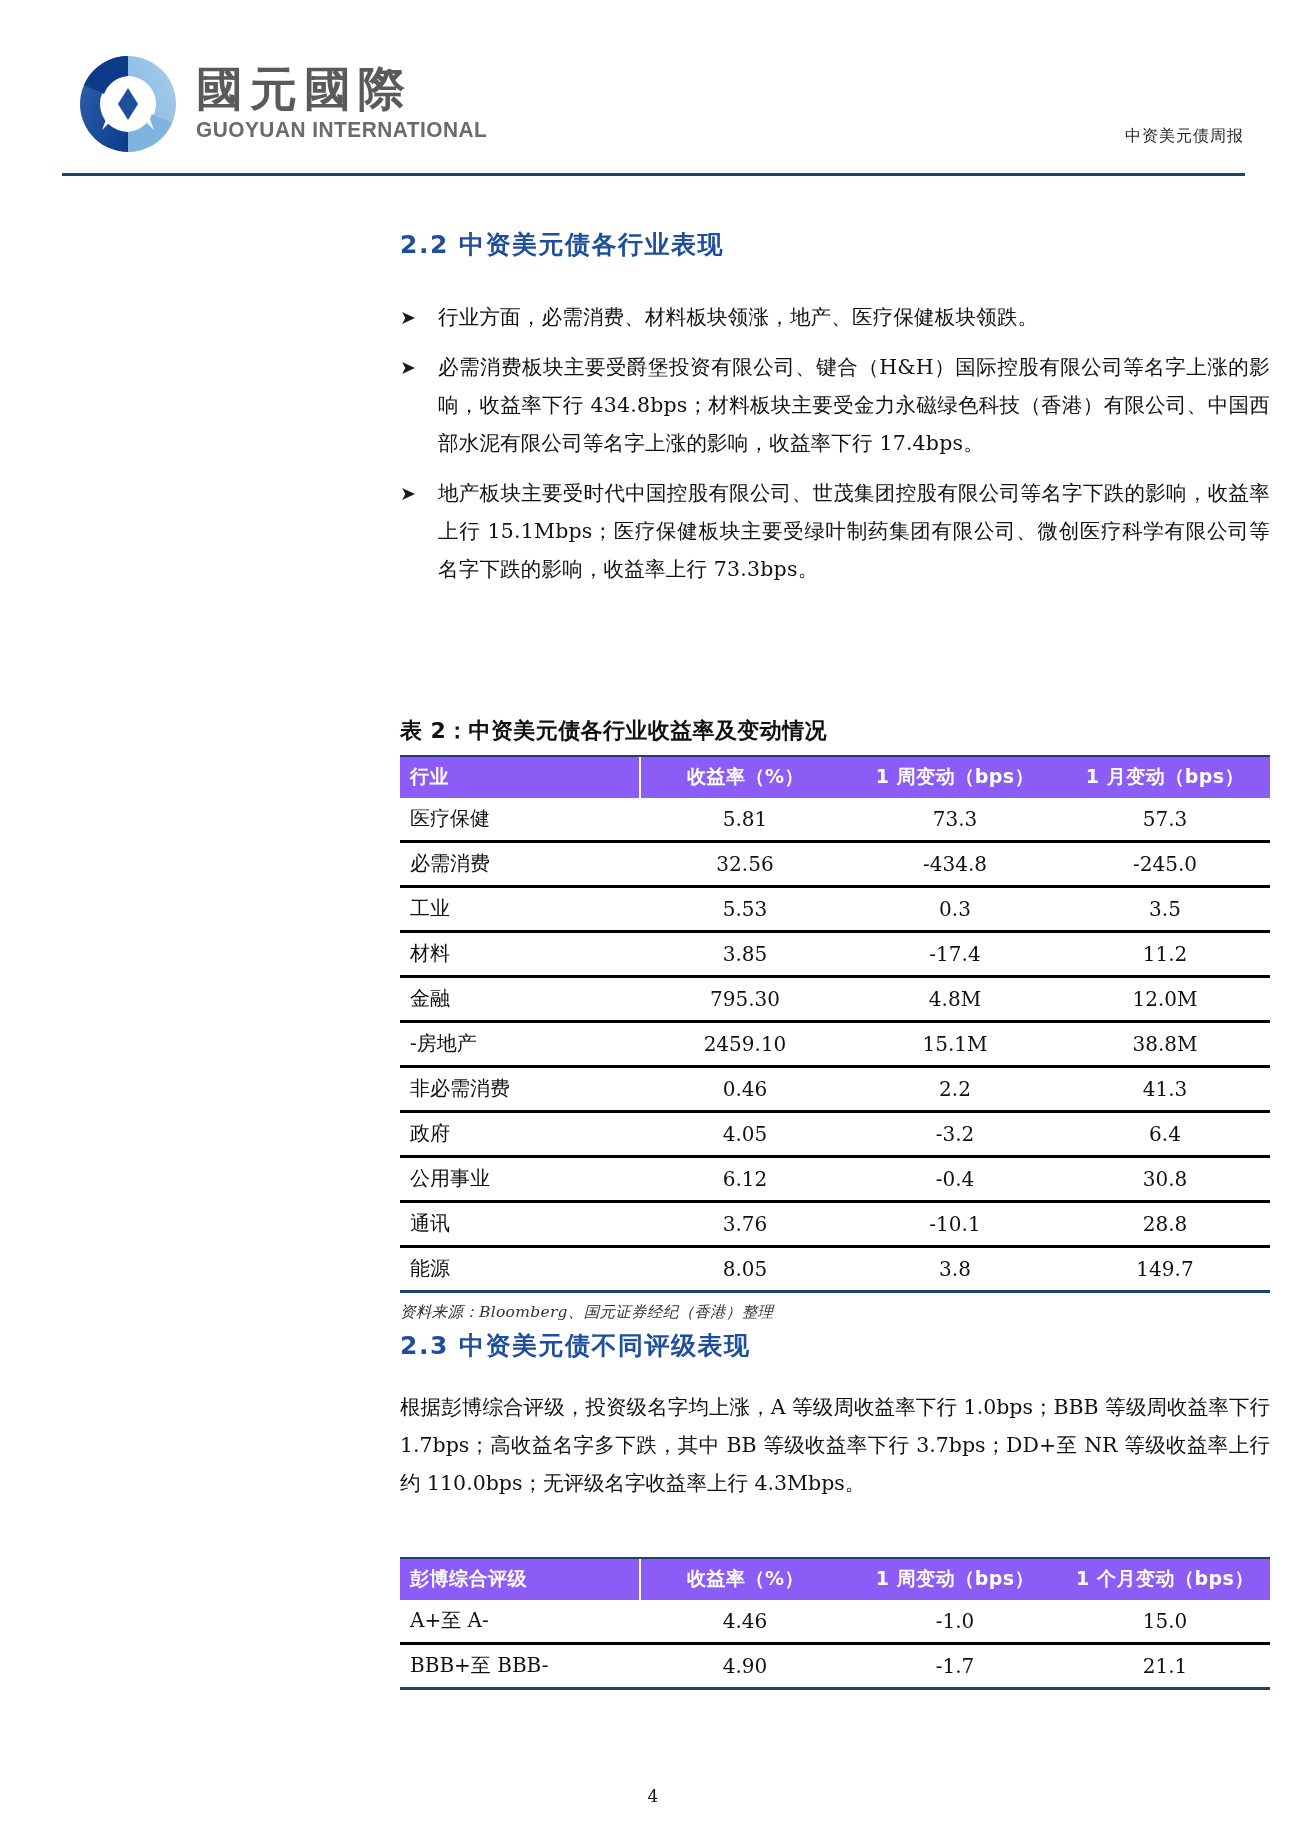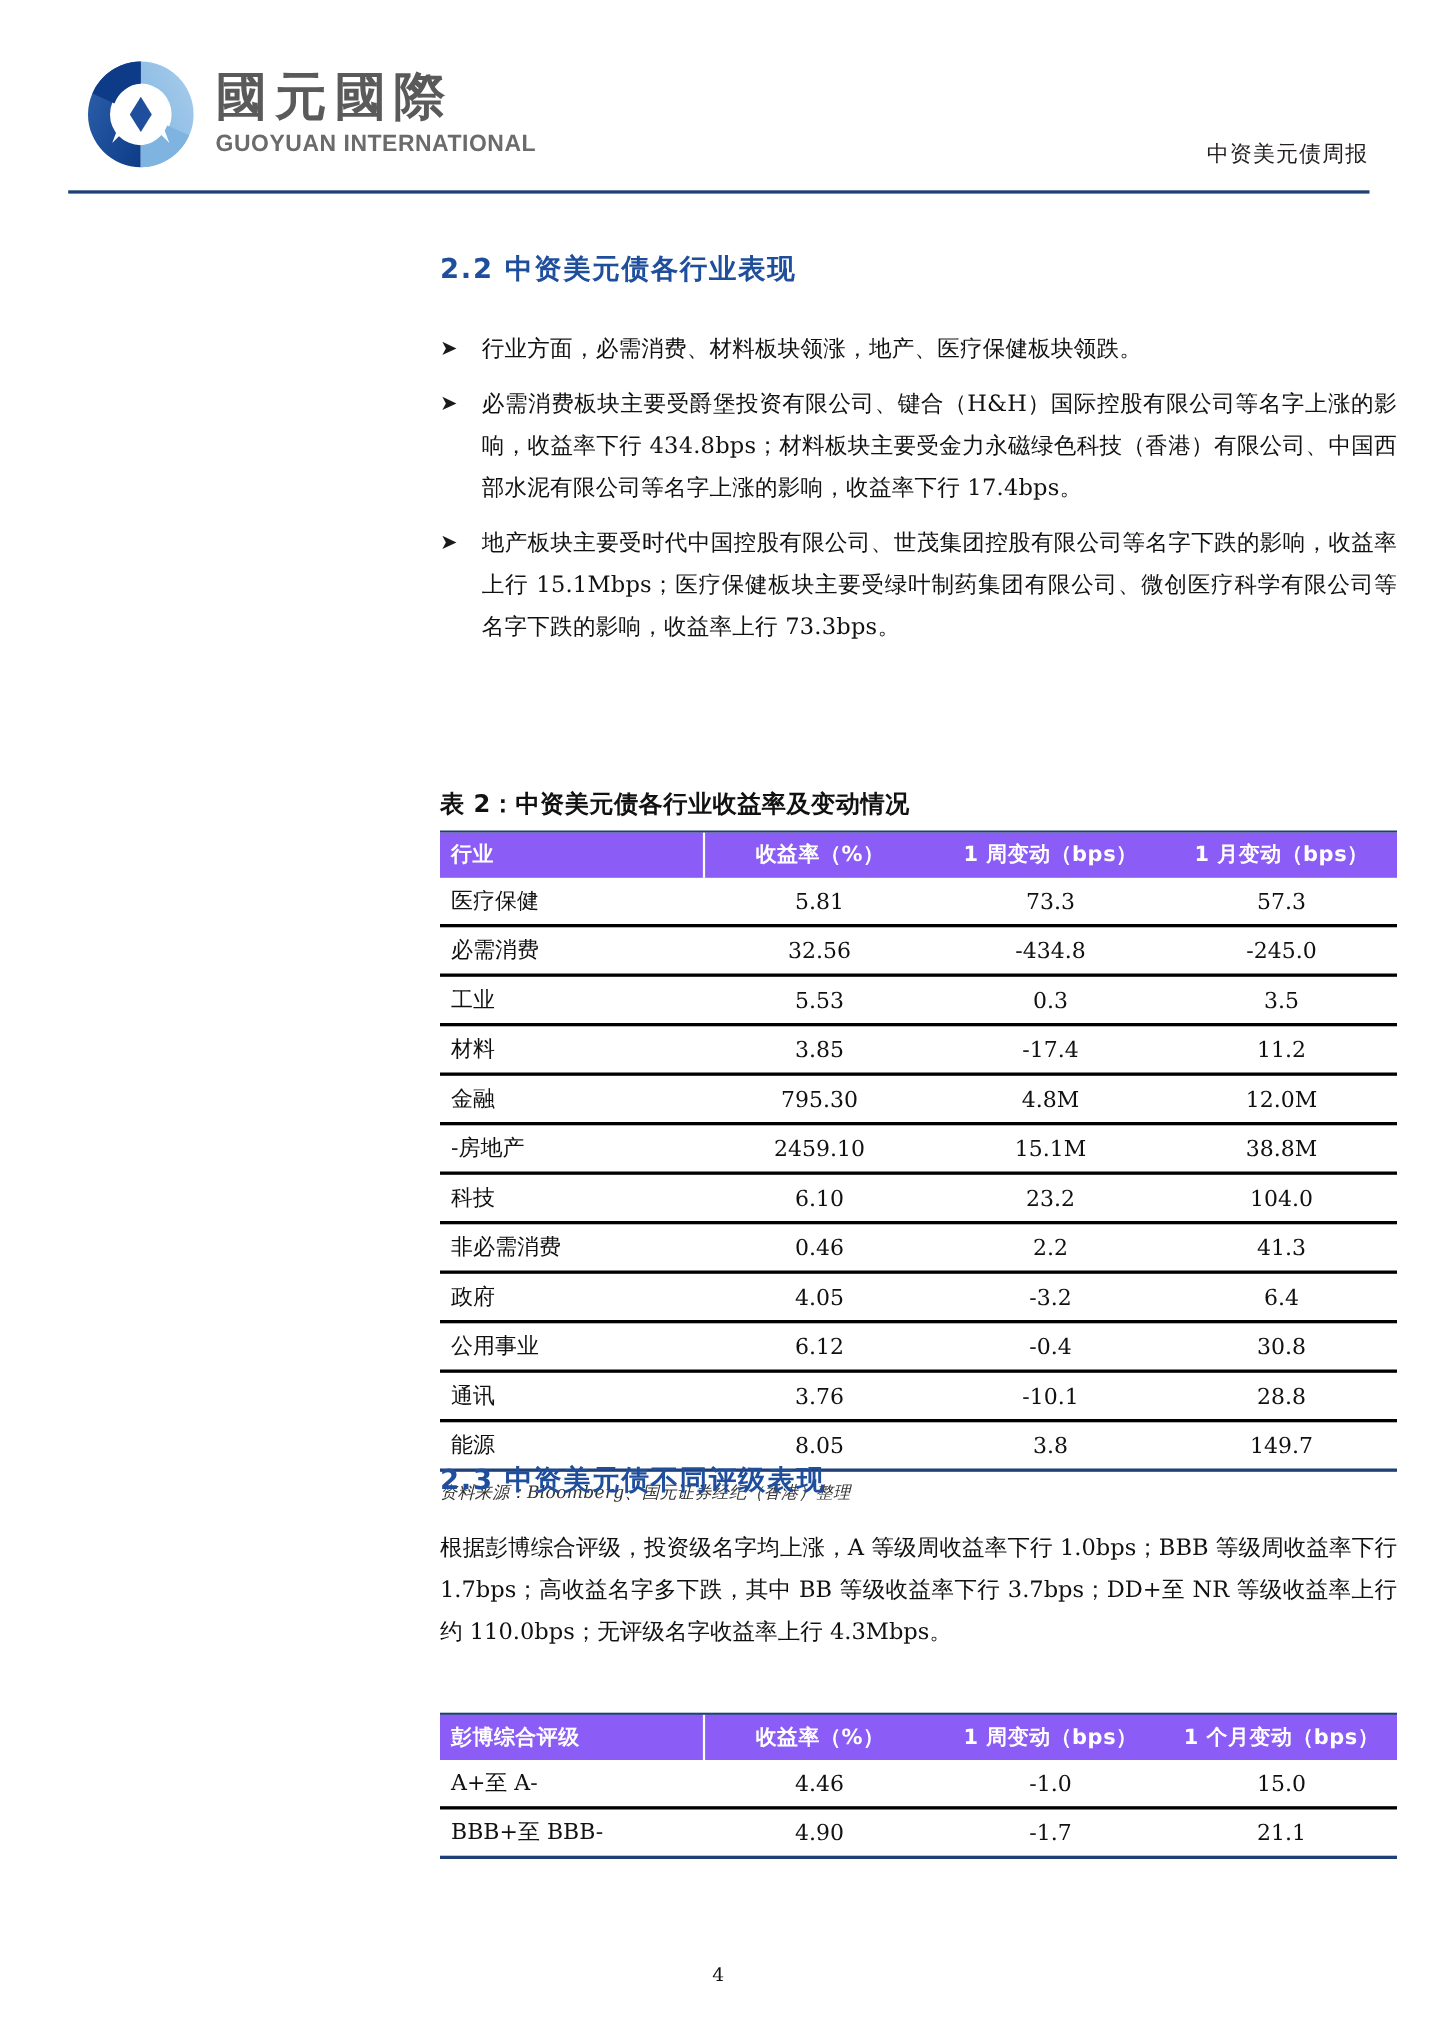--- a/index.html
+++ b/index.html
@@ -67,21 +67,21 @@
     margin-top: 3px;
     transform: scaleX(0.97);
     transform-origin: left center;
     white-space: nowrap;
   }
   .header-title {
     position: absolute;
     right: 62px;
     top: 110px;
     font-family: "DejaVu Serif", "Liberation Serif", serif;
-    font-size: 20px;
+    font-size: 16px;
     color: #231f20;
     letter-spacing: 1px;
     white-space: nowrap;
   }
   .header-rule {
     position: absolute;
     left: 62px;
     top: 157px;
     width: 1183px;
     height: 3px;
@@ -322,26 +322,20 @@
             <td class="num">4.8M</td>
             <td class="num">12.0M</td>
           </tr>
           <tr>
             <td class="c0">-房地产</td>
             <td class="num">2459.10</td>
             <td class="num">15.1M</td>
             <td class="num">38.8M</td>
           </tr>
           <tr>
-            <td class="c0">科技</td>
-            <td class="num">6.10</td>
-            <td class="num">23.2</td>
-            <td class="num">104.0</td>
-          </tr>
-          <tr>
             <td class="c0">非必需消费</td>
             <td class="num">0.46</td>
             <td class="num">2.2</td>
             <td class="num">41.3</td>
           </tr>
           <tr>
             <td class="c0">政府</td>
             <td class="num">4.05</td>
             <td class="num">-3.2</td>
             <td class="num">6.4</td>

